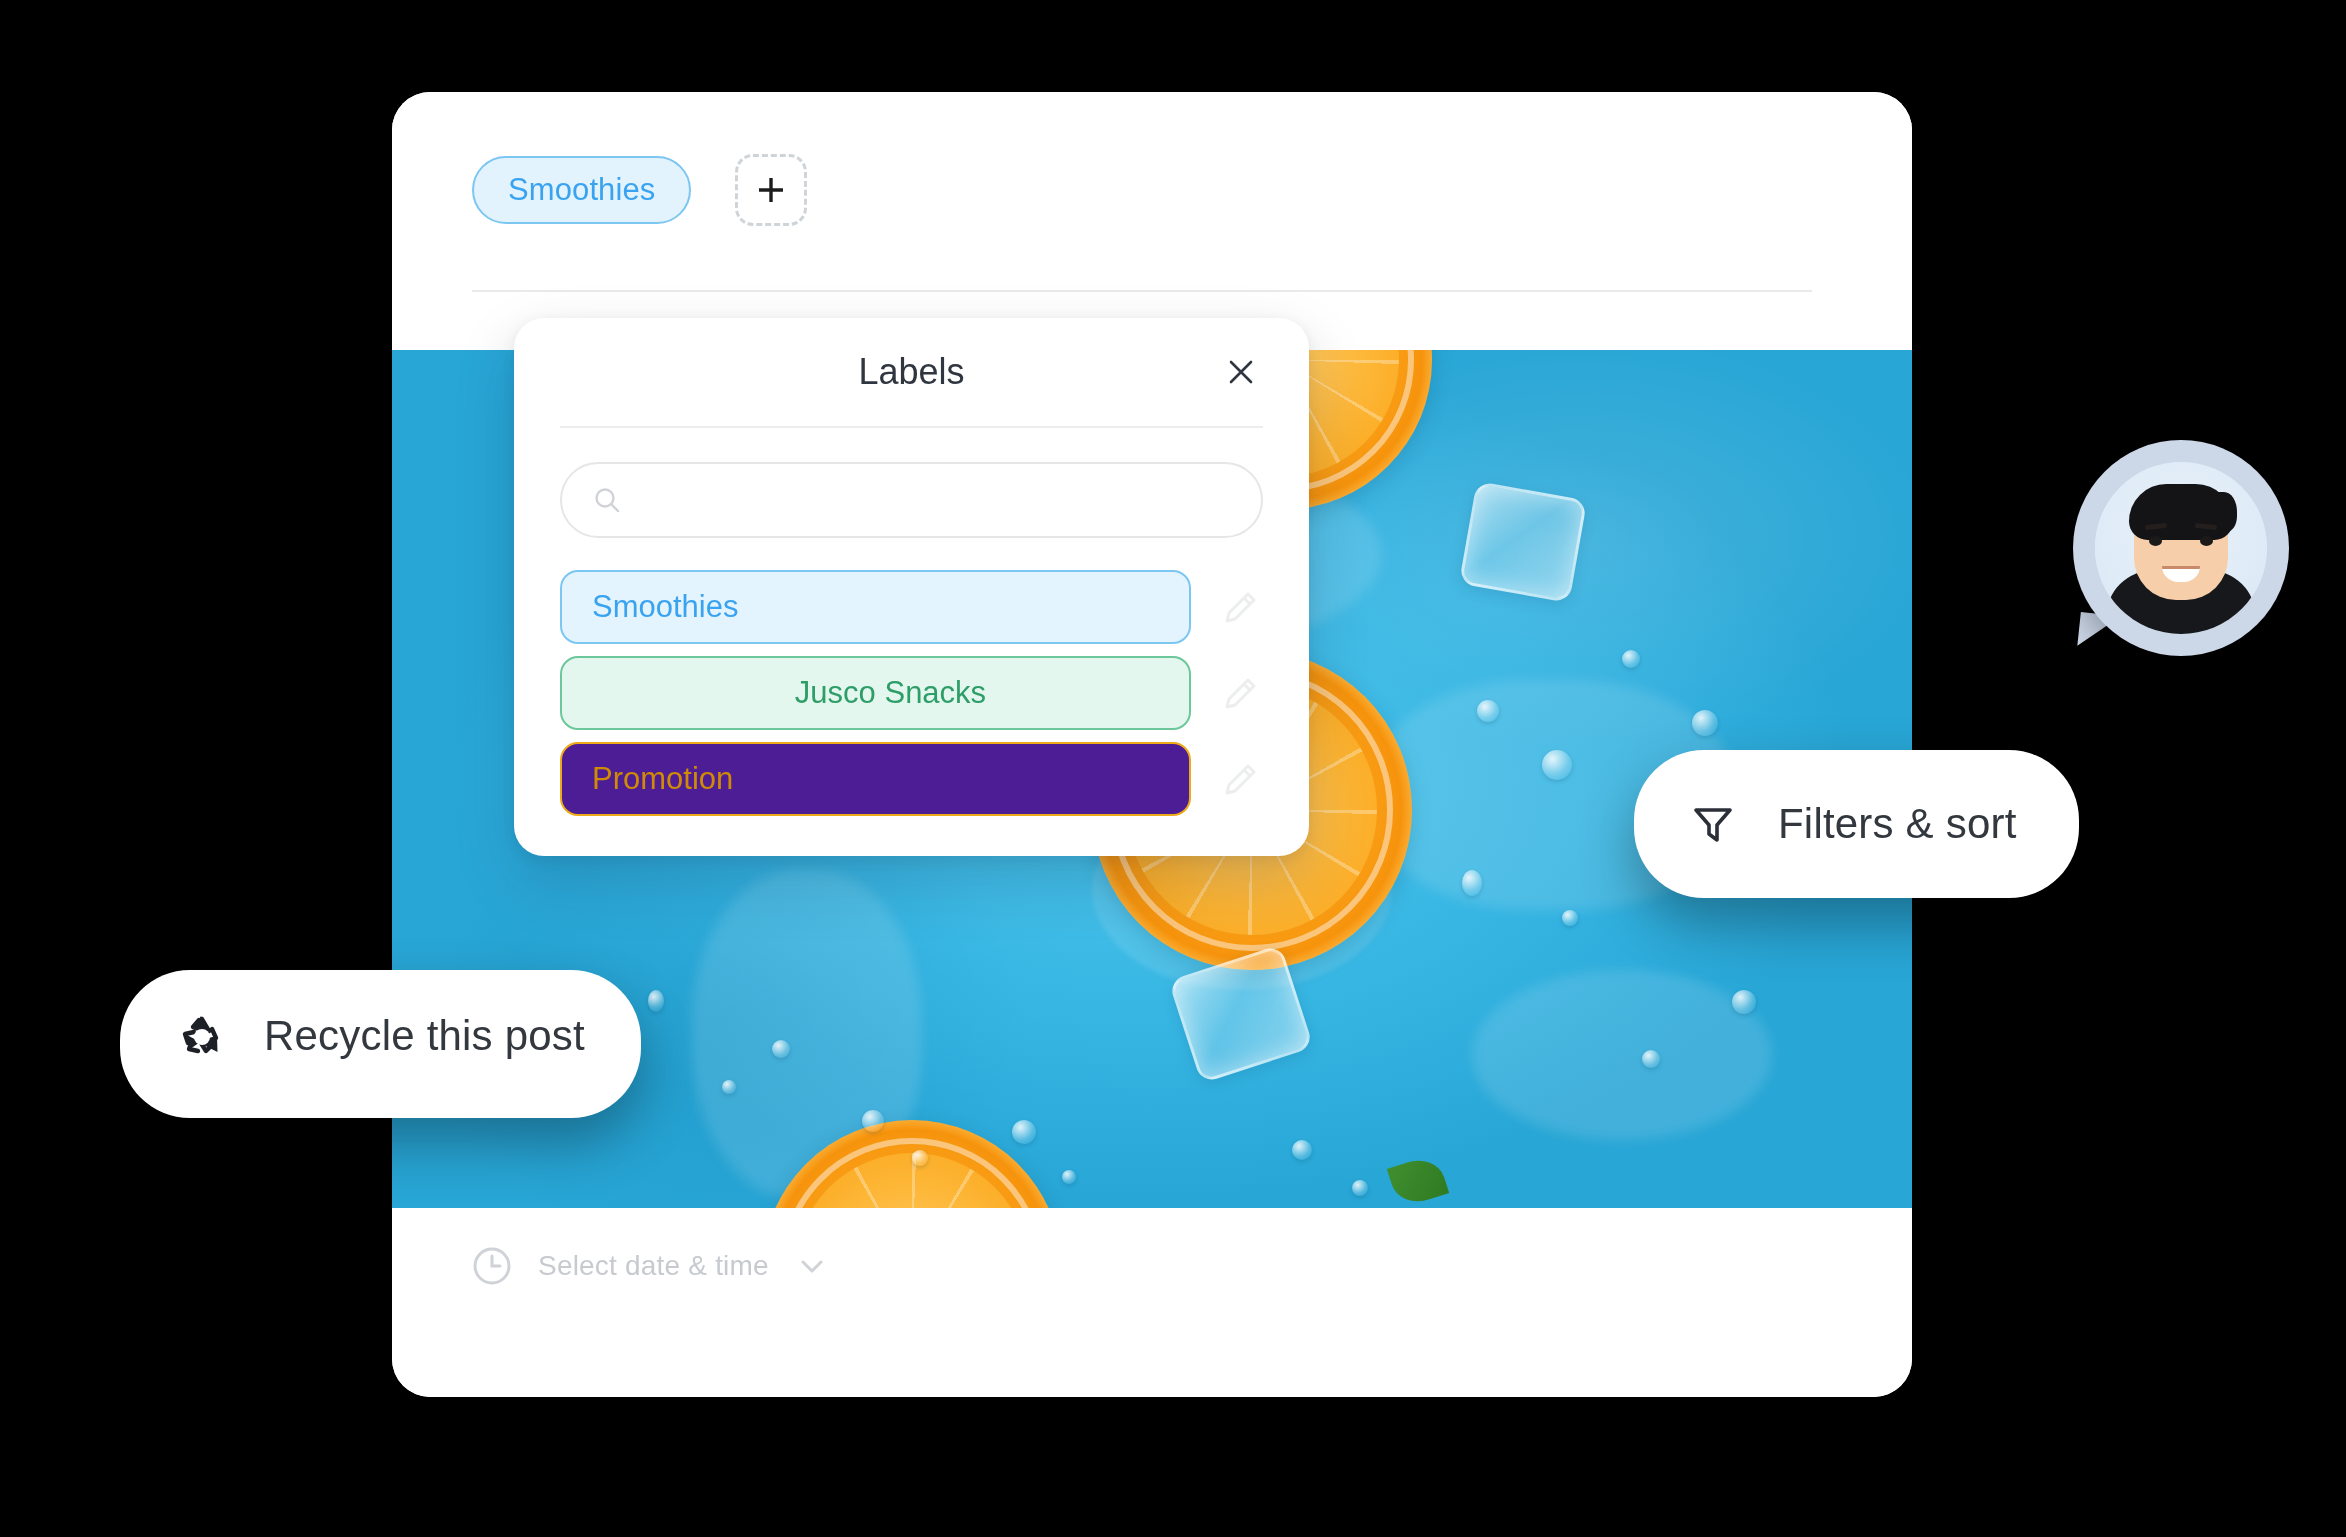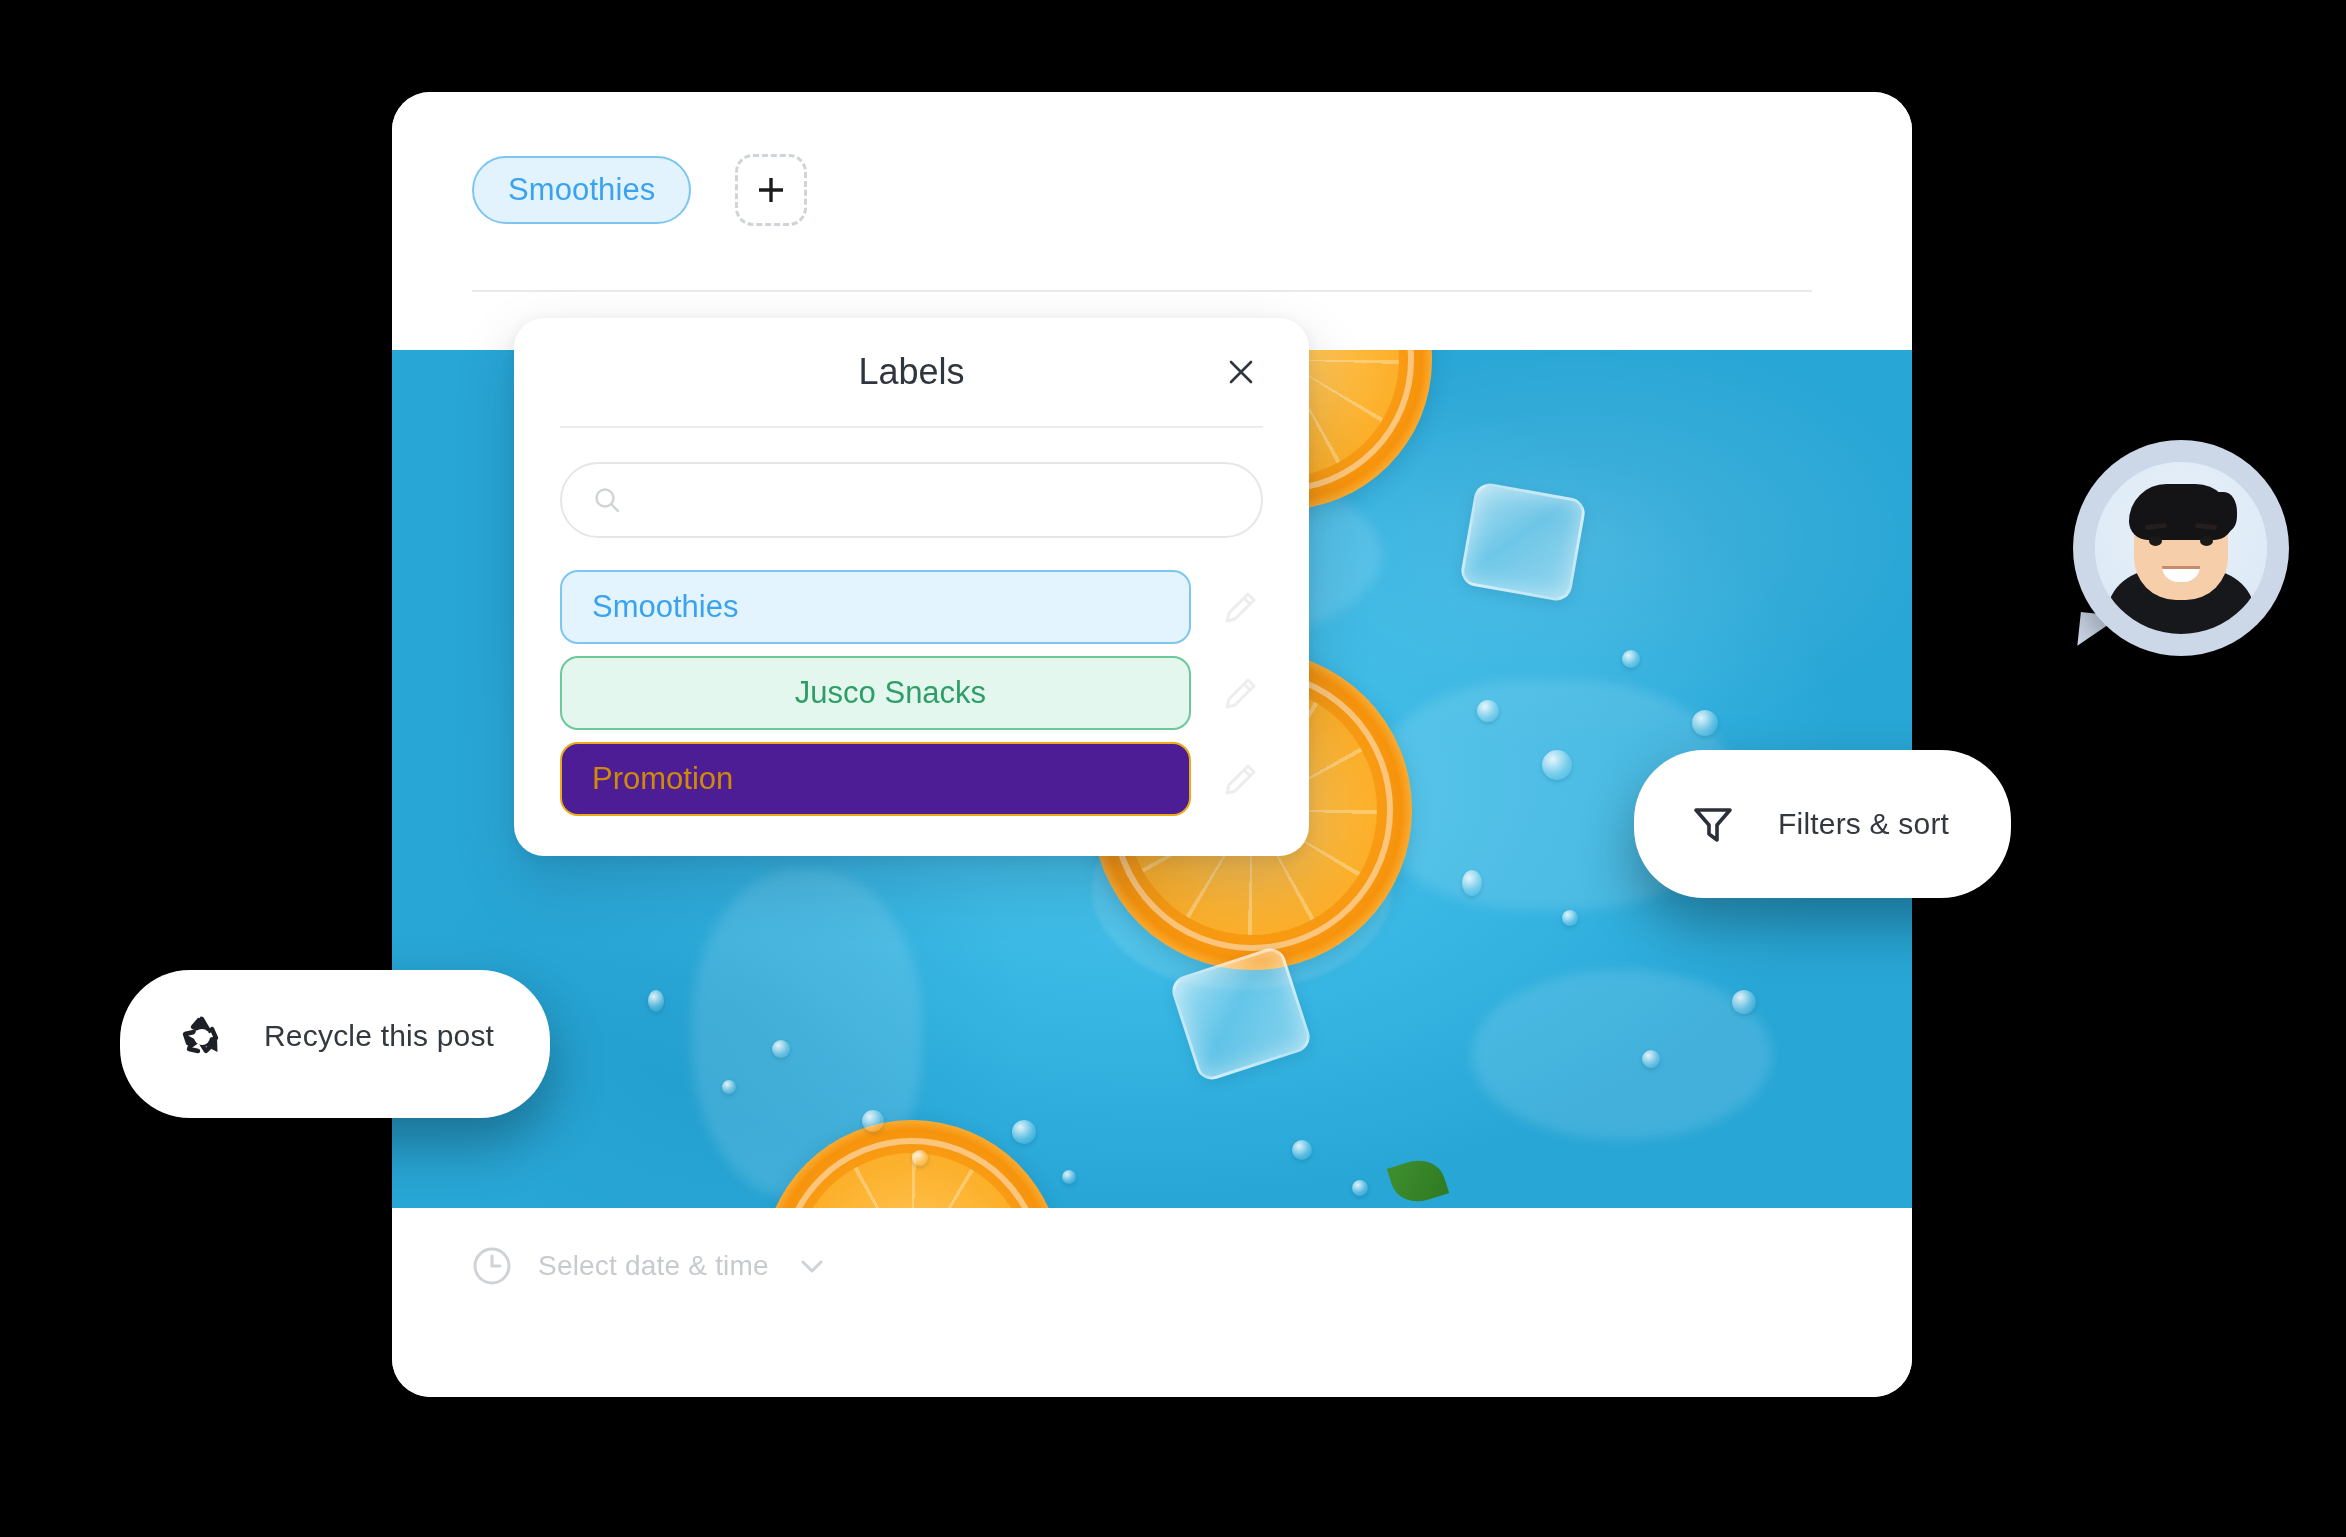--- a/index.html
+++ b/index.html
@@ -186,21 +186,21 @@
 
   
   .float-pill {
     position: absolute;
     display: flex; align-items: center;
     background: #ffffff;
     border-radius: 70px;
     box-shadow: 0 26px 55px rgba(0,0,0,.32);
     z-index: 60;
   }
-  .float-pill .fp-label { font-size: 30px; color: #33383f; letter-spacing: .2px; white-space: nowrap; }
+  .float-pill .fp-label { font-size: 42px; color: #33383f; letter-spacing: .2px; white-space: nowrap; }
   #recycle-pill { left: 120px; top: 970px; height: 148px; padding: 0 56px 16px 56px; gap: 36px; }
   #filters-pill { left: 1634px; top: 750px; height: 148px; padding: 0 62px 0 52px; gap: 38px; }
 
   
   .avatar-bubble {
     position: absolute;
     left: 2073px; top: 440px;
     width: 216px; height: 216px;
     z-index: 60;
   }

